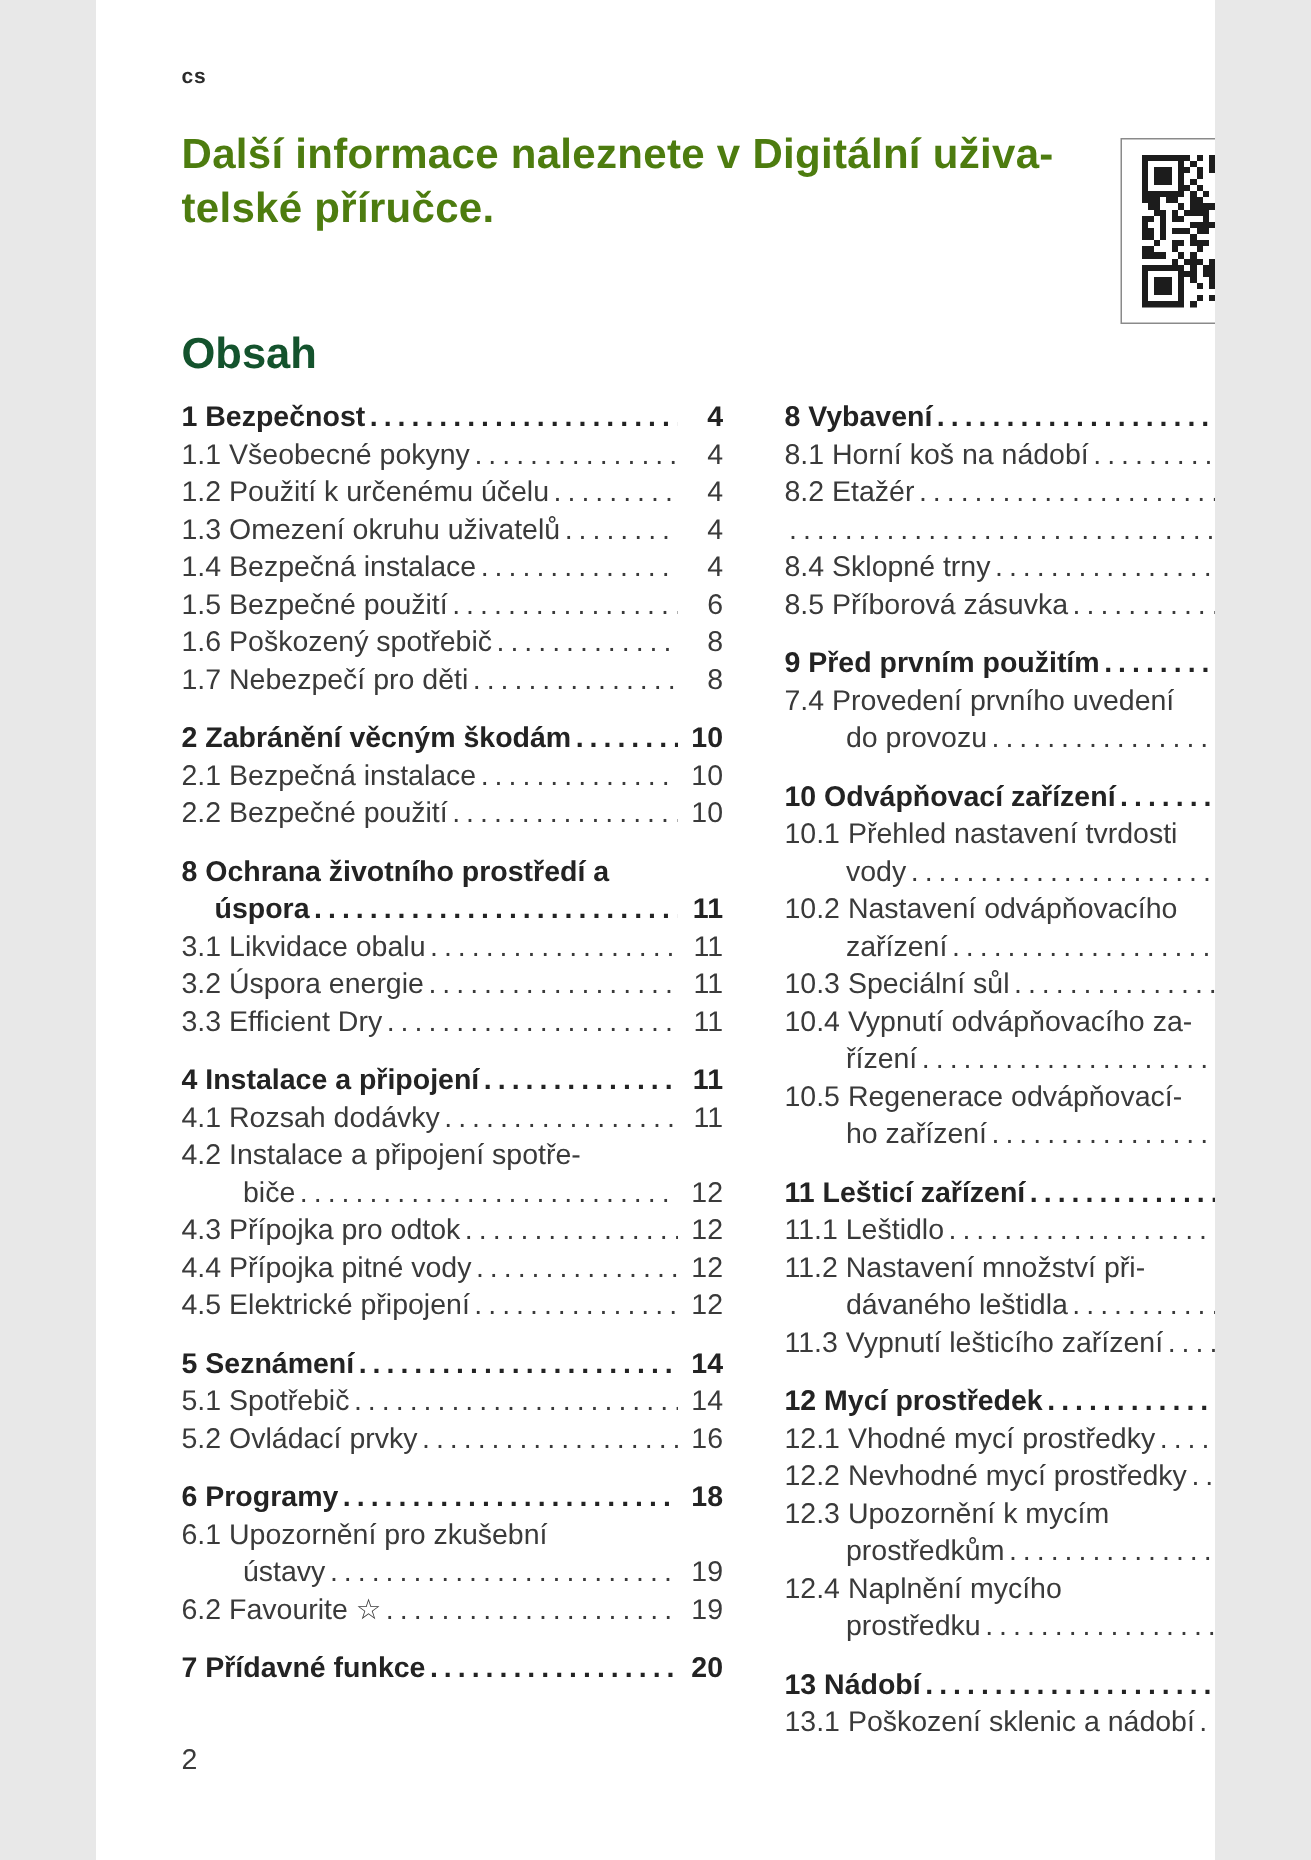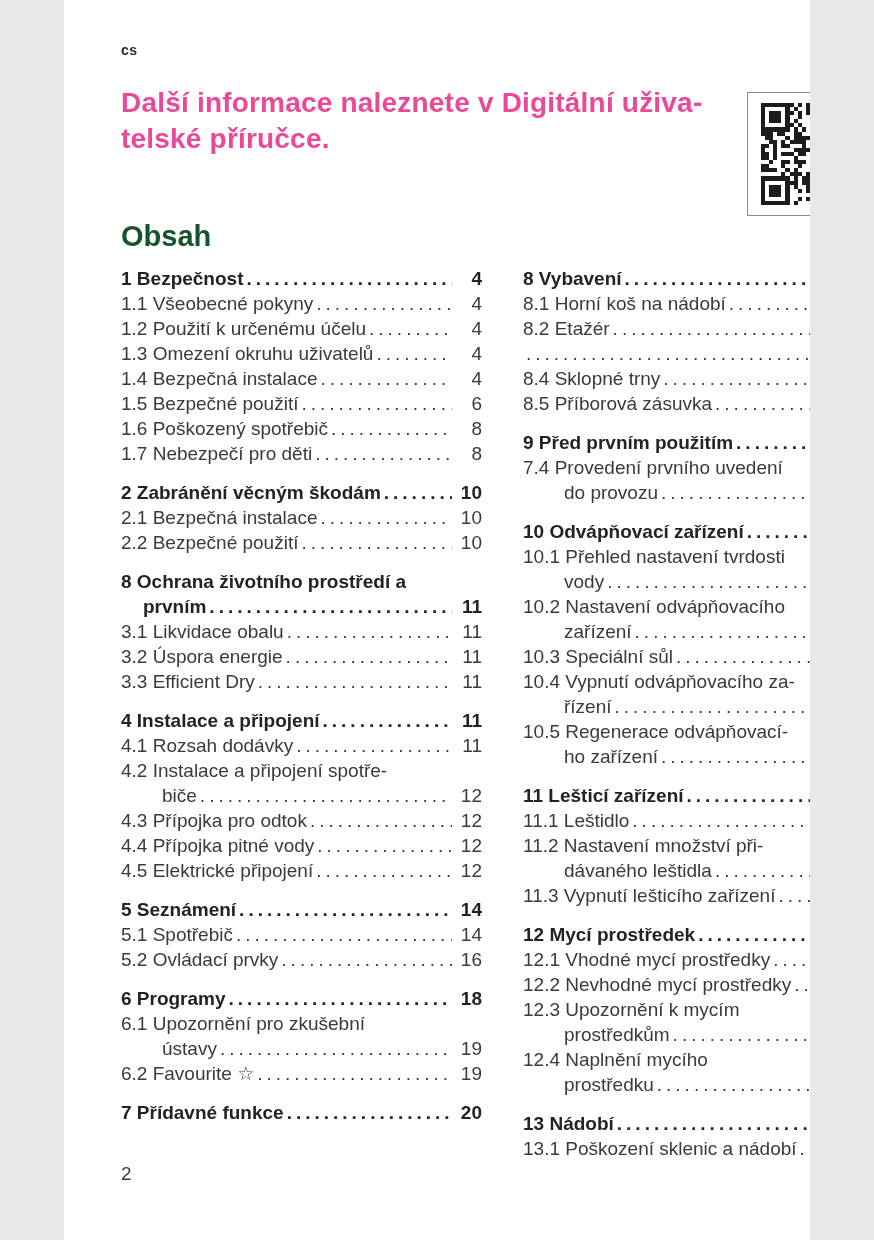--- a/index.html
+++ b/index.html
@@ -12,21 +12,21 @@
     color:#3a3a3a;
     overflow:hidden;
     margin:0 auto;
   }
   .lang-tag {
     position:absolute; top:42px; left:57px;
     font-size:14px; font-weight:bold; color:#2b2b2b; letter-spacing:.5px;
   }
   .intro-heading {
     position:absolute; top:85px; left:57px;
-    font-size:28px; font-weight:bold; line-height:36px; color:#ec4899;
+    font-size:28px; font-weight:bold; line-height:36px; color:#4d7c0f;
     letter-spacing:.2px;
   }
   .intro-heading div { white-space:nowrap; }
   .qr-frame {
     position:absolute; top:92px; left:683px;
     width:129px; height:124px;
     border:1px solid #8a8a8a;
     background:#fff;
     display:flex; align-items:center; justify-content:center;
   }
@@ -453,21 +453,21 @@
           </div>
           <div class="row">
             <span class="lbl">2.2 Bezpečné použití</span>
             <span class="dots"></span>
             <span class="pg">10</span>
           </div>
         </div>
         <div class="toc-section">
           <div class="sec-title">8 Ochrana životního prostředí a</div>
           <div class="row sec-title">
-            <span class="lbl cont-title">prvním</span>
+            <span class="lbl cont-title">úspora</span>
             <span class="dots"></span>
             <span class="pg">11</span>
           </div>
           <div class="row">
             <span class="lbl">3.1 Likvidace obalu</span>
             <span class="dots"></span>
             <span class="pg">11</span>
           </div>
           <div class="row">
             <span class="lbl">3.2 Úspora energie</span>

